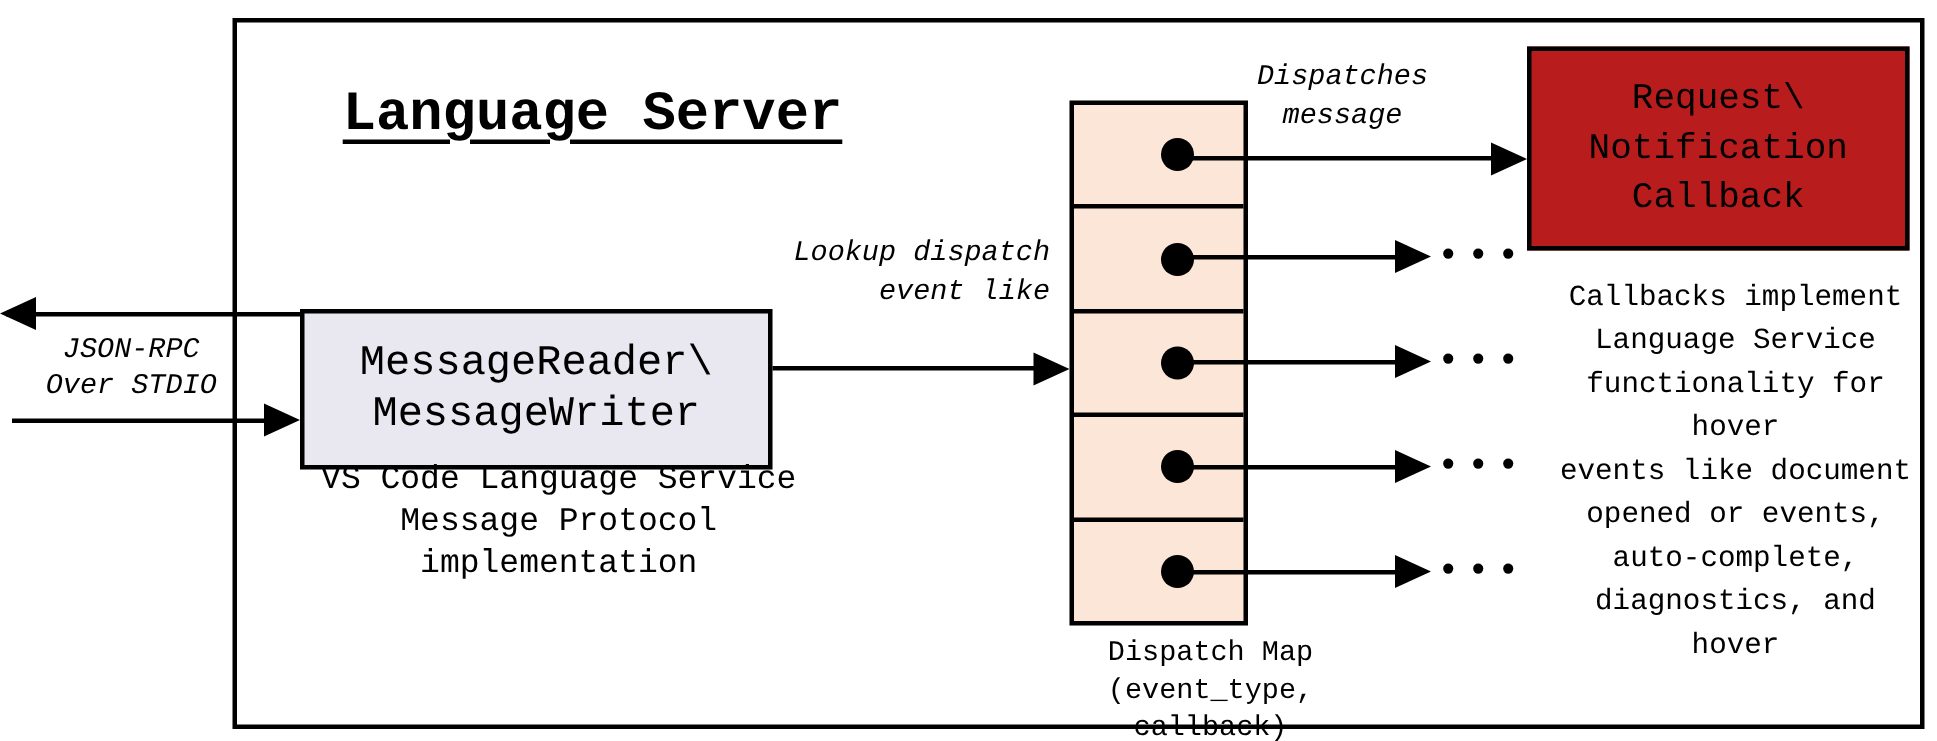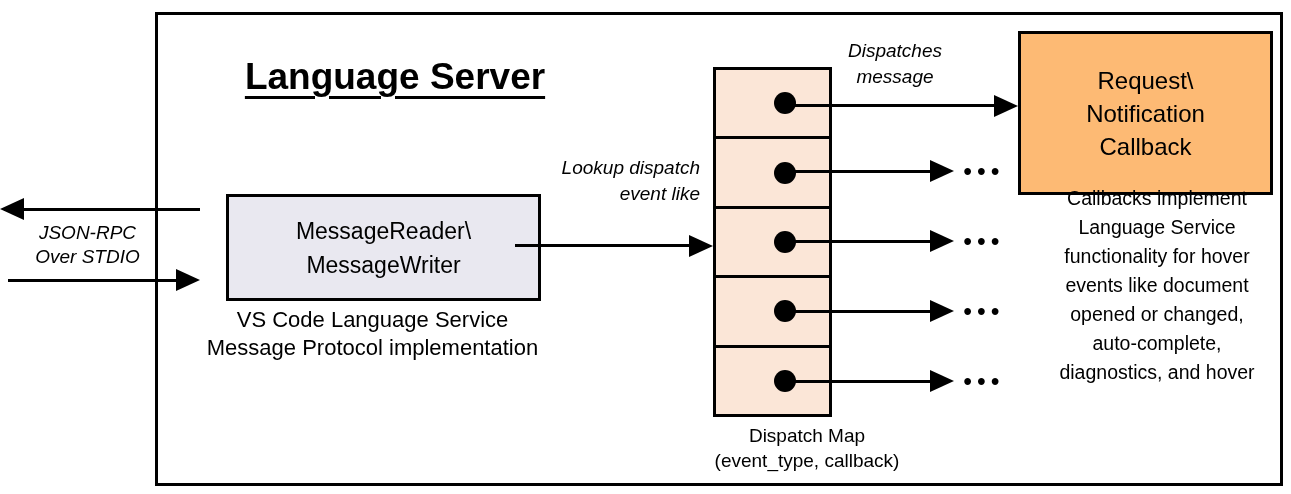--- a/index.html
+++ b/index.html
@@ -1,59 +1,59 @@
 <!DOCTYPE html>
 <html><head>
 <meta charset="utf-8">
 <style>
   html,body{margin:0;padding:0;background:#ffffff;}
   #stage{
     position:relative;width:1291px;height:494px;background:#ffffff;
-    font-family:Liberation Sans, sans-serif;color:#000;overflow:hidden;
+    font-family:Liberation Mono, monospace;color:#000;overflow:hidden;
   }
   .abs{position:absolute;}
   
   #boundary{left:155px;top:12px;width:1128px;height:474px;border:3px solid #000;box-sizing:border-box;}
   
   #title{left:212px;top:56px;width:366px;text-align:center;font-size:37px;font-weight:bold;
          text-decoration:underline;text-decoration-thickness:3px;text-underline-offset:7px;}
   
   .hline{height:3px;background:#000;}
   .ah-right{width:0;height:0;border-top:11px solid transparent;border-bottom:11px solid transparent;border-left:24px solid #000;}
   .ah-left{width:0;height:0;border-top:11px solid transparent;border-bottom:11px solid transparent;border-right:24px solid #000;}
   
   #stdio-out-line{left:4px;top:208px;width:196px;}
   #stdio-out-head{left:0px;top:198px;}
   #stdio-in-line{left:8px;top:279px;width:170px;}
   #stdio-in-head{left:176px;top:269px;}
   #stdio-label{left:15px;top:221px;width:145px;text-align:center;font-style:italic;font-size:19px;line-height:24px;}
   
-  #msg-box{left:200px;top:194px;width:315px;height:107px;border:3px solid #000;box-sizing:border-box;
+  #msg-box{left:200px;top:206px;width:315px;height:107px;border:3px solid #000;box-sizing:border-box;
            background:#e9e8f0;display:flex;flex-direction:column;align-items:center;justify-content:center;
-           font-size:23px;line-height:34px;text-align:center;margin-left:26px;}
+           font-size:28px;line-height:34px;text-align:center;}
   #msg-caption{left:195px;top:306px;width:355px;text-align:center;font-size:22px;line-height:28px;}
   
   #lookup-label{left:515px;top:155px;width:185px;text-align:right;font-style:italic;font-size:19px;line-height:26px;}
   #lookup-line{left:515px;top:244px;width:176px;}
   #lookup-head{left:689px;top:235px;}
   
   #dispatch-map{left:713px;top:67px;width:119px;height:350px;border:3px solid #000;box-sizing:border-box;
                 background:#fbe6d7;display:flex;flex-direction:column;}
   .cell{flex:1;position:relative;border-bottom:3px solid #000;}
   .cell:last-child{border-bottom:none;}
   .dot{position:absolute;left:58px;top:50%;margin-top:-11px;width:22px;height:22px;border-radius:50%;background:#000;}
   #dispatch-caption{left:692px;top:423px;width:230px;text-align:center;font-size:19px;line-height:25px;}
   
   .row-line{left:790px;}
   .ellipsis{width:52px;text-align:center;font-size:25px;letter-spacing:5px;line-height:30px;}
   
   #dispatches-label{left:828px;top:38px;width:134px;text-align:center;font-style:italic;font-size:19px;line-height:26px;}
   
-  #callback-box{left:1018px;top:31px;width:255px;height:164px;border:3px solid #000;box-sizing:border-box;
-                background:#fdba74;display:flex;flex-direction:column;align-items:center;justify-content:center;
+  #callback-box{left:1018px;top:31px;width:255px;height:136px;border:3px solid #000;box-sizing:border-box;
+                background:#b91c1c;display:flex;flex-direction:column;align-items:center;justify-content:center;
                 font-size:24px;line-height:33px;text-align:center;}
   
   #callbacks-note{left:1032px;top:184px;width:250px;text-align:center;font-size:19.5px;line-height:29px;}
 </style>
 </head>
 <body>
 
 <div id="stage">
 
   <div class="abs" id="boundary"></div>
@@ -135,18 +135,18 @@
     <div>Request\</div>
     <div>Notification</div>
     <div>Callback</div>
   </div>
 
   <div class="abs" id="callbacks-note">
     <div>Callbacks implement</div>
     <div>Language Service</div>
     <div>functionality for hover</div>
     <div>events like document</div>
-    <div>opened or changed,</div>
+    <div>opened or events,</div>
     <div>auto-complete,</div>
     <div>diagnostics, and hover</div>
   </div>
 
 </div>
 
 </body></html>

